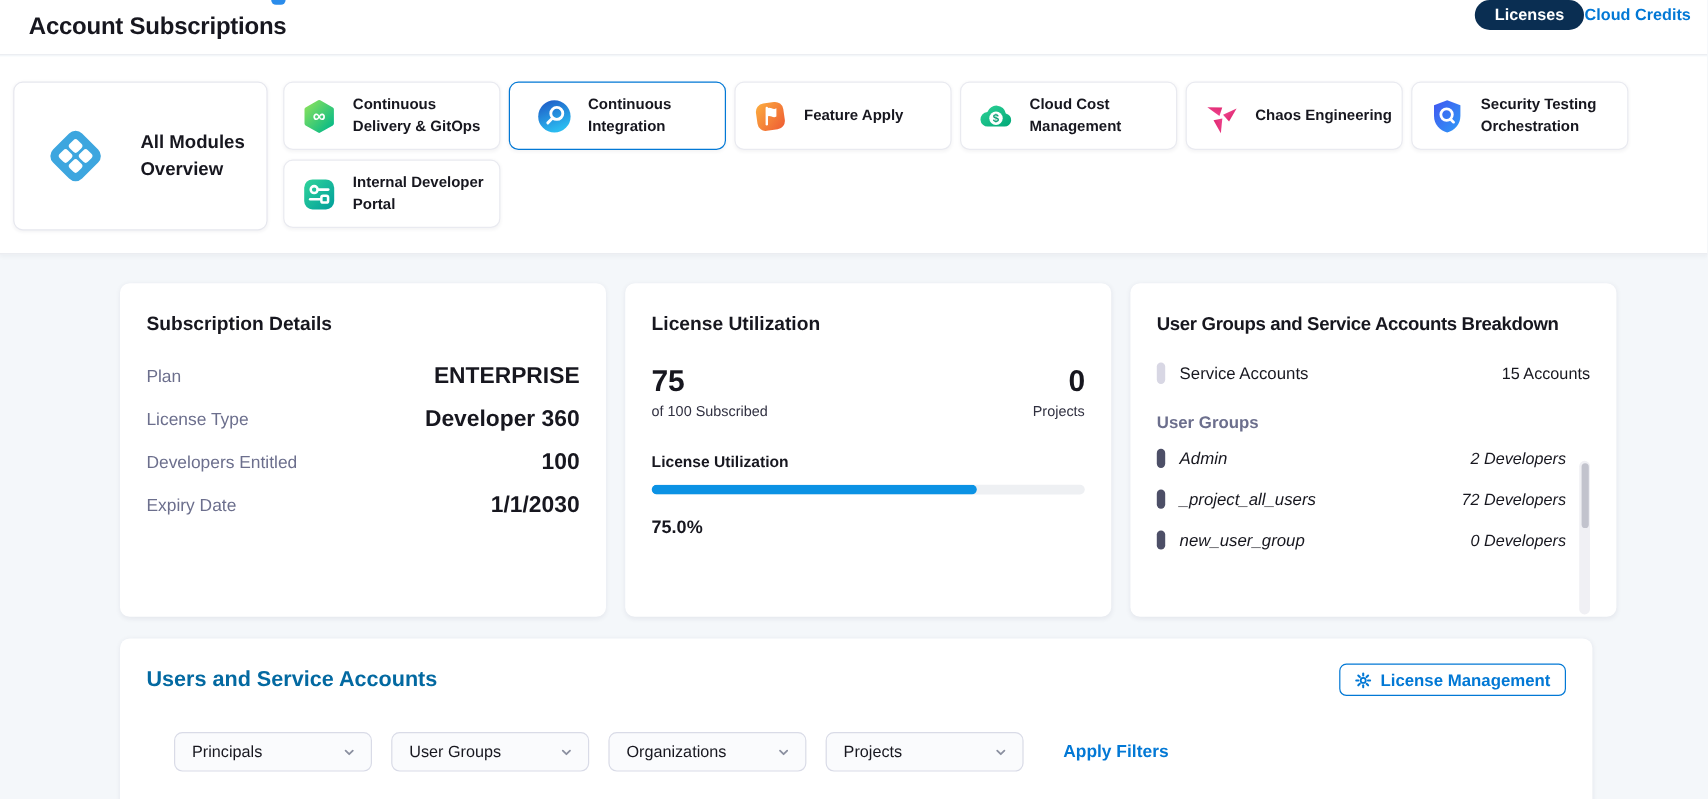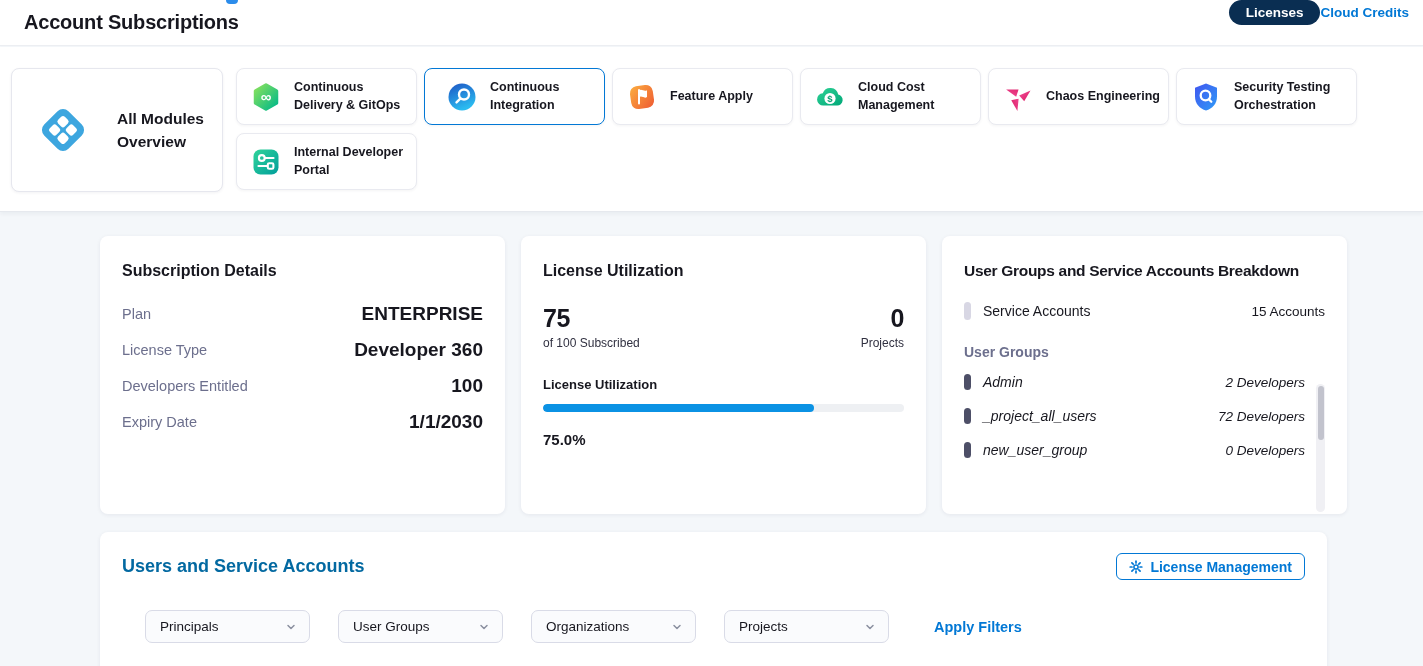--- a/index.html
+++ b/index.html
@@ -76,21 +76,21 @@
   
   .users-card { position:absolute; top:320px; left:100px; width:1227px; height:180px; background:#fff;
     border-radius:8px; box-shadow:0 1px 4px rgba(35,35,65,.07); }
   .users-header { display:flex; justify-content:space-between; align-items:center; padding:21px 22px 0 22px; }
   .users-title { font-size:18px; font-weight:700; color:#0369a1; }
   .lm-btn { display:flex; align-items:center; gap:7px; border:1px solid #0278d5; color:#0278d5; background:#fff;
     border-radius:6px; height:27px; padding:0 12px; font-size:14px; font-weight:600; font-family:inherit; cursor:pointer; }
   .filters-row { display:flex; align-items:center; margin-top:30px; padding-left:45px; }
   .dropdown { width:165px; height:33px; border:1px solid #d9dbe7; background:#fafbfd; border-radius:7px;
     display:flex; align-items:center; justify-content:space-between; padding:0 12px 0 14px;
-    font-size:13.5px; color:#17171f; margin-right:28px; cursor:pointer; }
+    font-size:13.5px; color:#17171f; margin-right:16px; cursor:pointer; }
   .apply-filters { margin-left:17px; color:#0278d5; font-size:14.5px; font-weight:700; text-decoration:none; cursor:pointer; }
 </style>
 </head>
 <body>
 
 <div class="page">
 
   <div class="top-fragment"></div>
 
   <header class="app-header">

